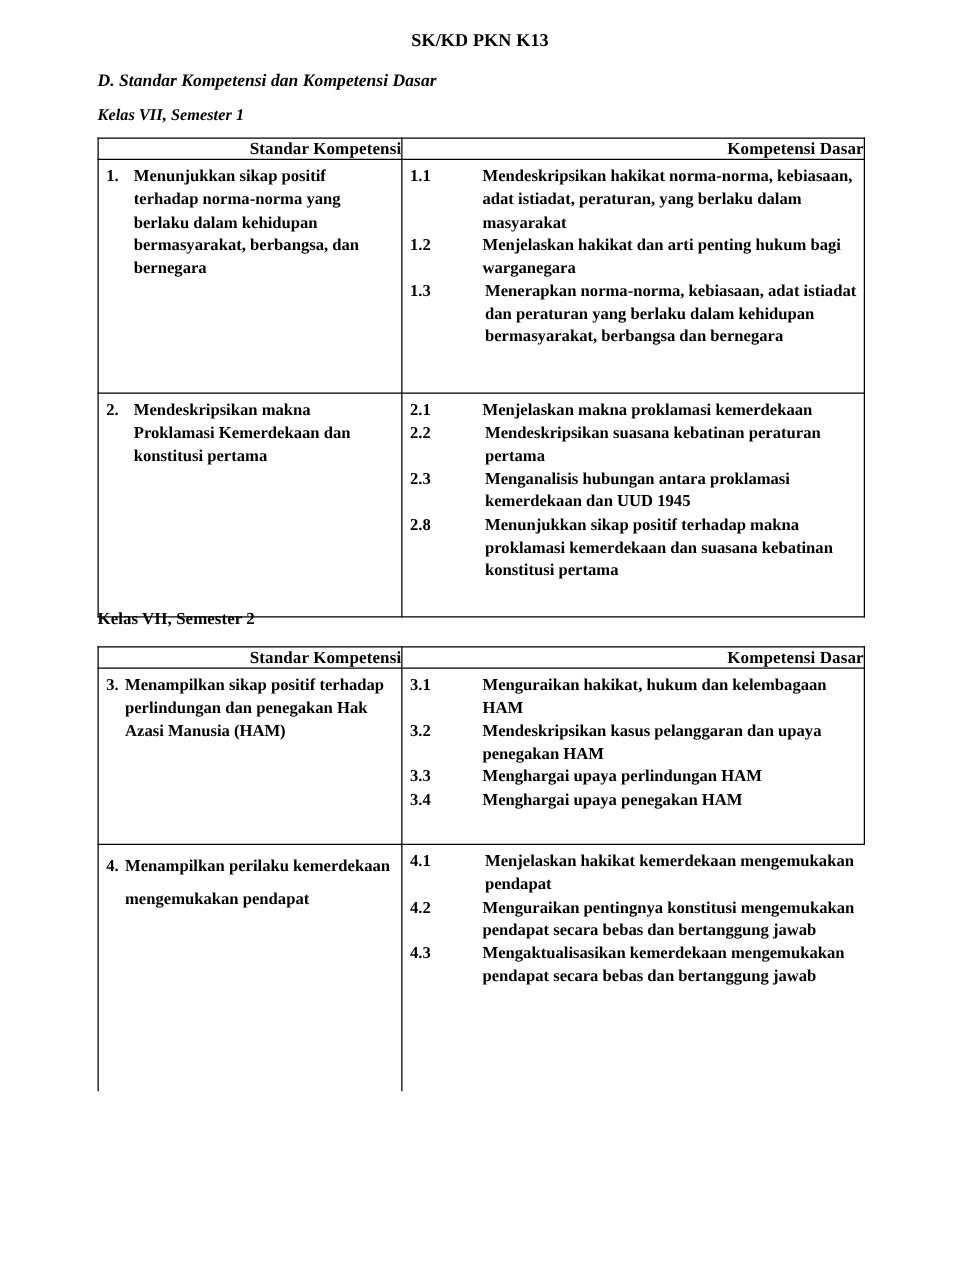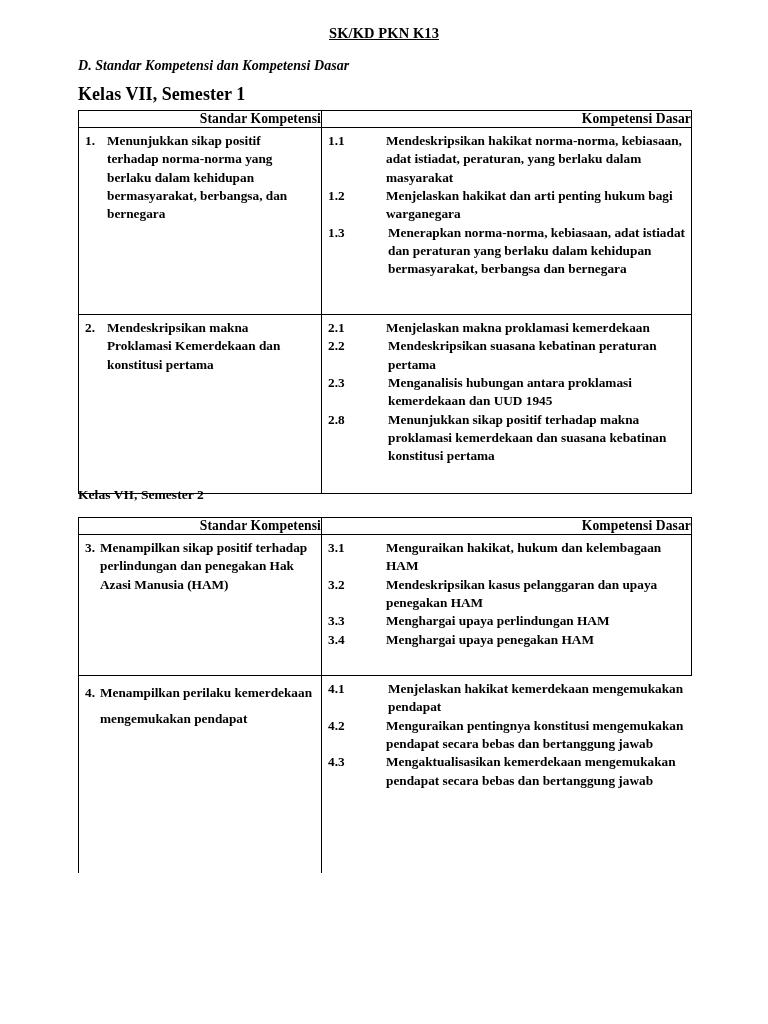--- a/index.html
+++ b/index.html
@@ -27,32 +27,31 @@
   .doc-title {
     text-align: center;
     font-weight: bold;
     font-size: 14.5px;
     letter-spacing: 0.1px;
     margin: 0;
     position: absolute;
     left: 0;
     right: 0;
     top: 25px;
-    text-decoration: underline;
   }
   .section-heading {
     position: absolute;
     left: 78px;
     font-weight: bold;
     font-size: 14px;
     letter-spacing: 0.05px;
     white-space: nowrap;
   }
   #sec-d { top: 58px; font-style: italic; }
-  #sub-1 { top: 84px; font-size: 18px; }
+  #sub-1 { top: 84px; font-size: 13px; font-style: italic; }
   #sub-2 { top: 487px; font-size: 13.5px; }
 
   
   .tbl {
     position: absolute;
     left: 78px;
     width: 613px;
     border-collapse: collapse;
     table-layout: fixed;
     font-size: 13.3px;

